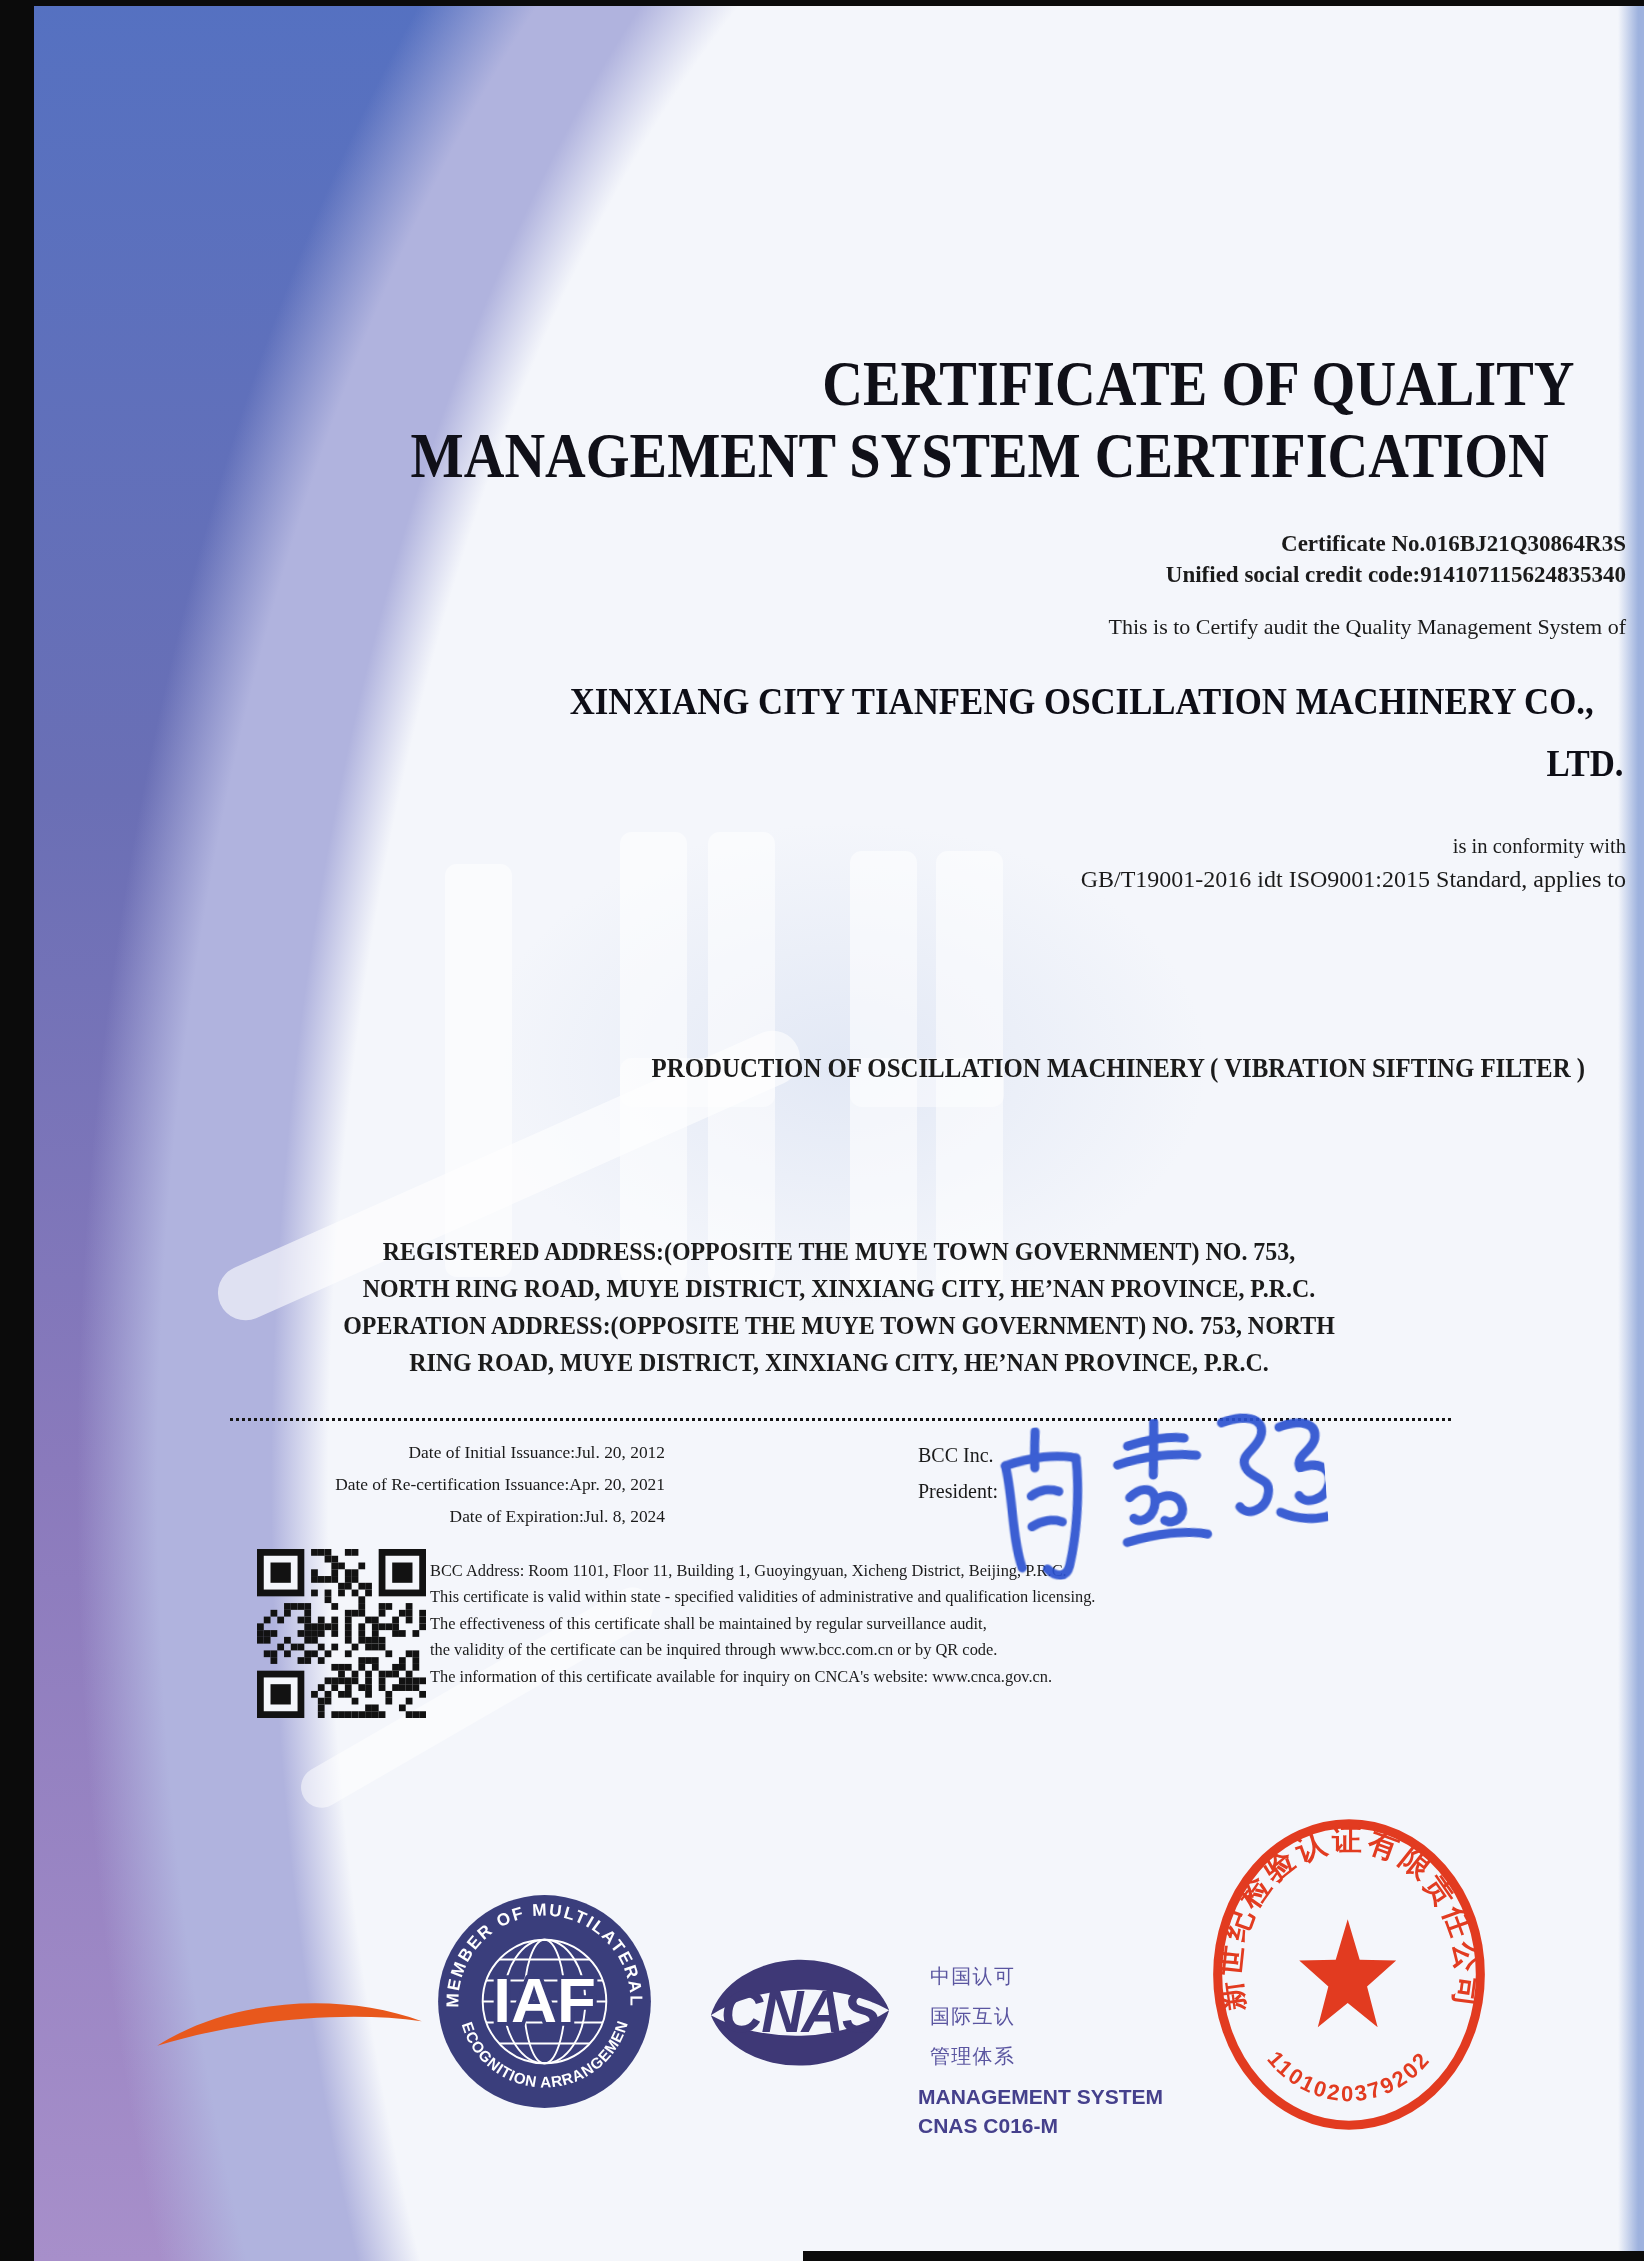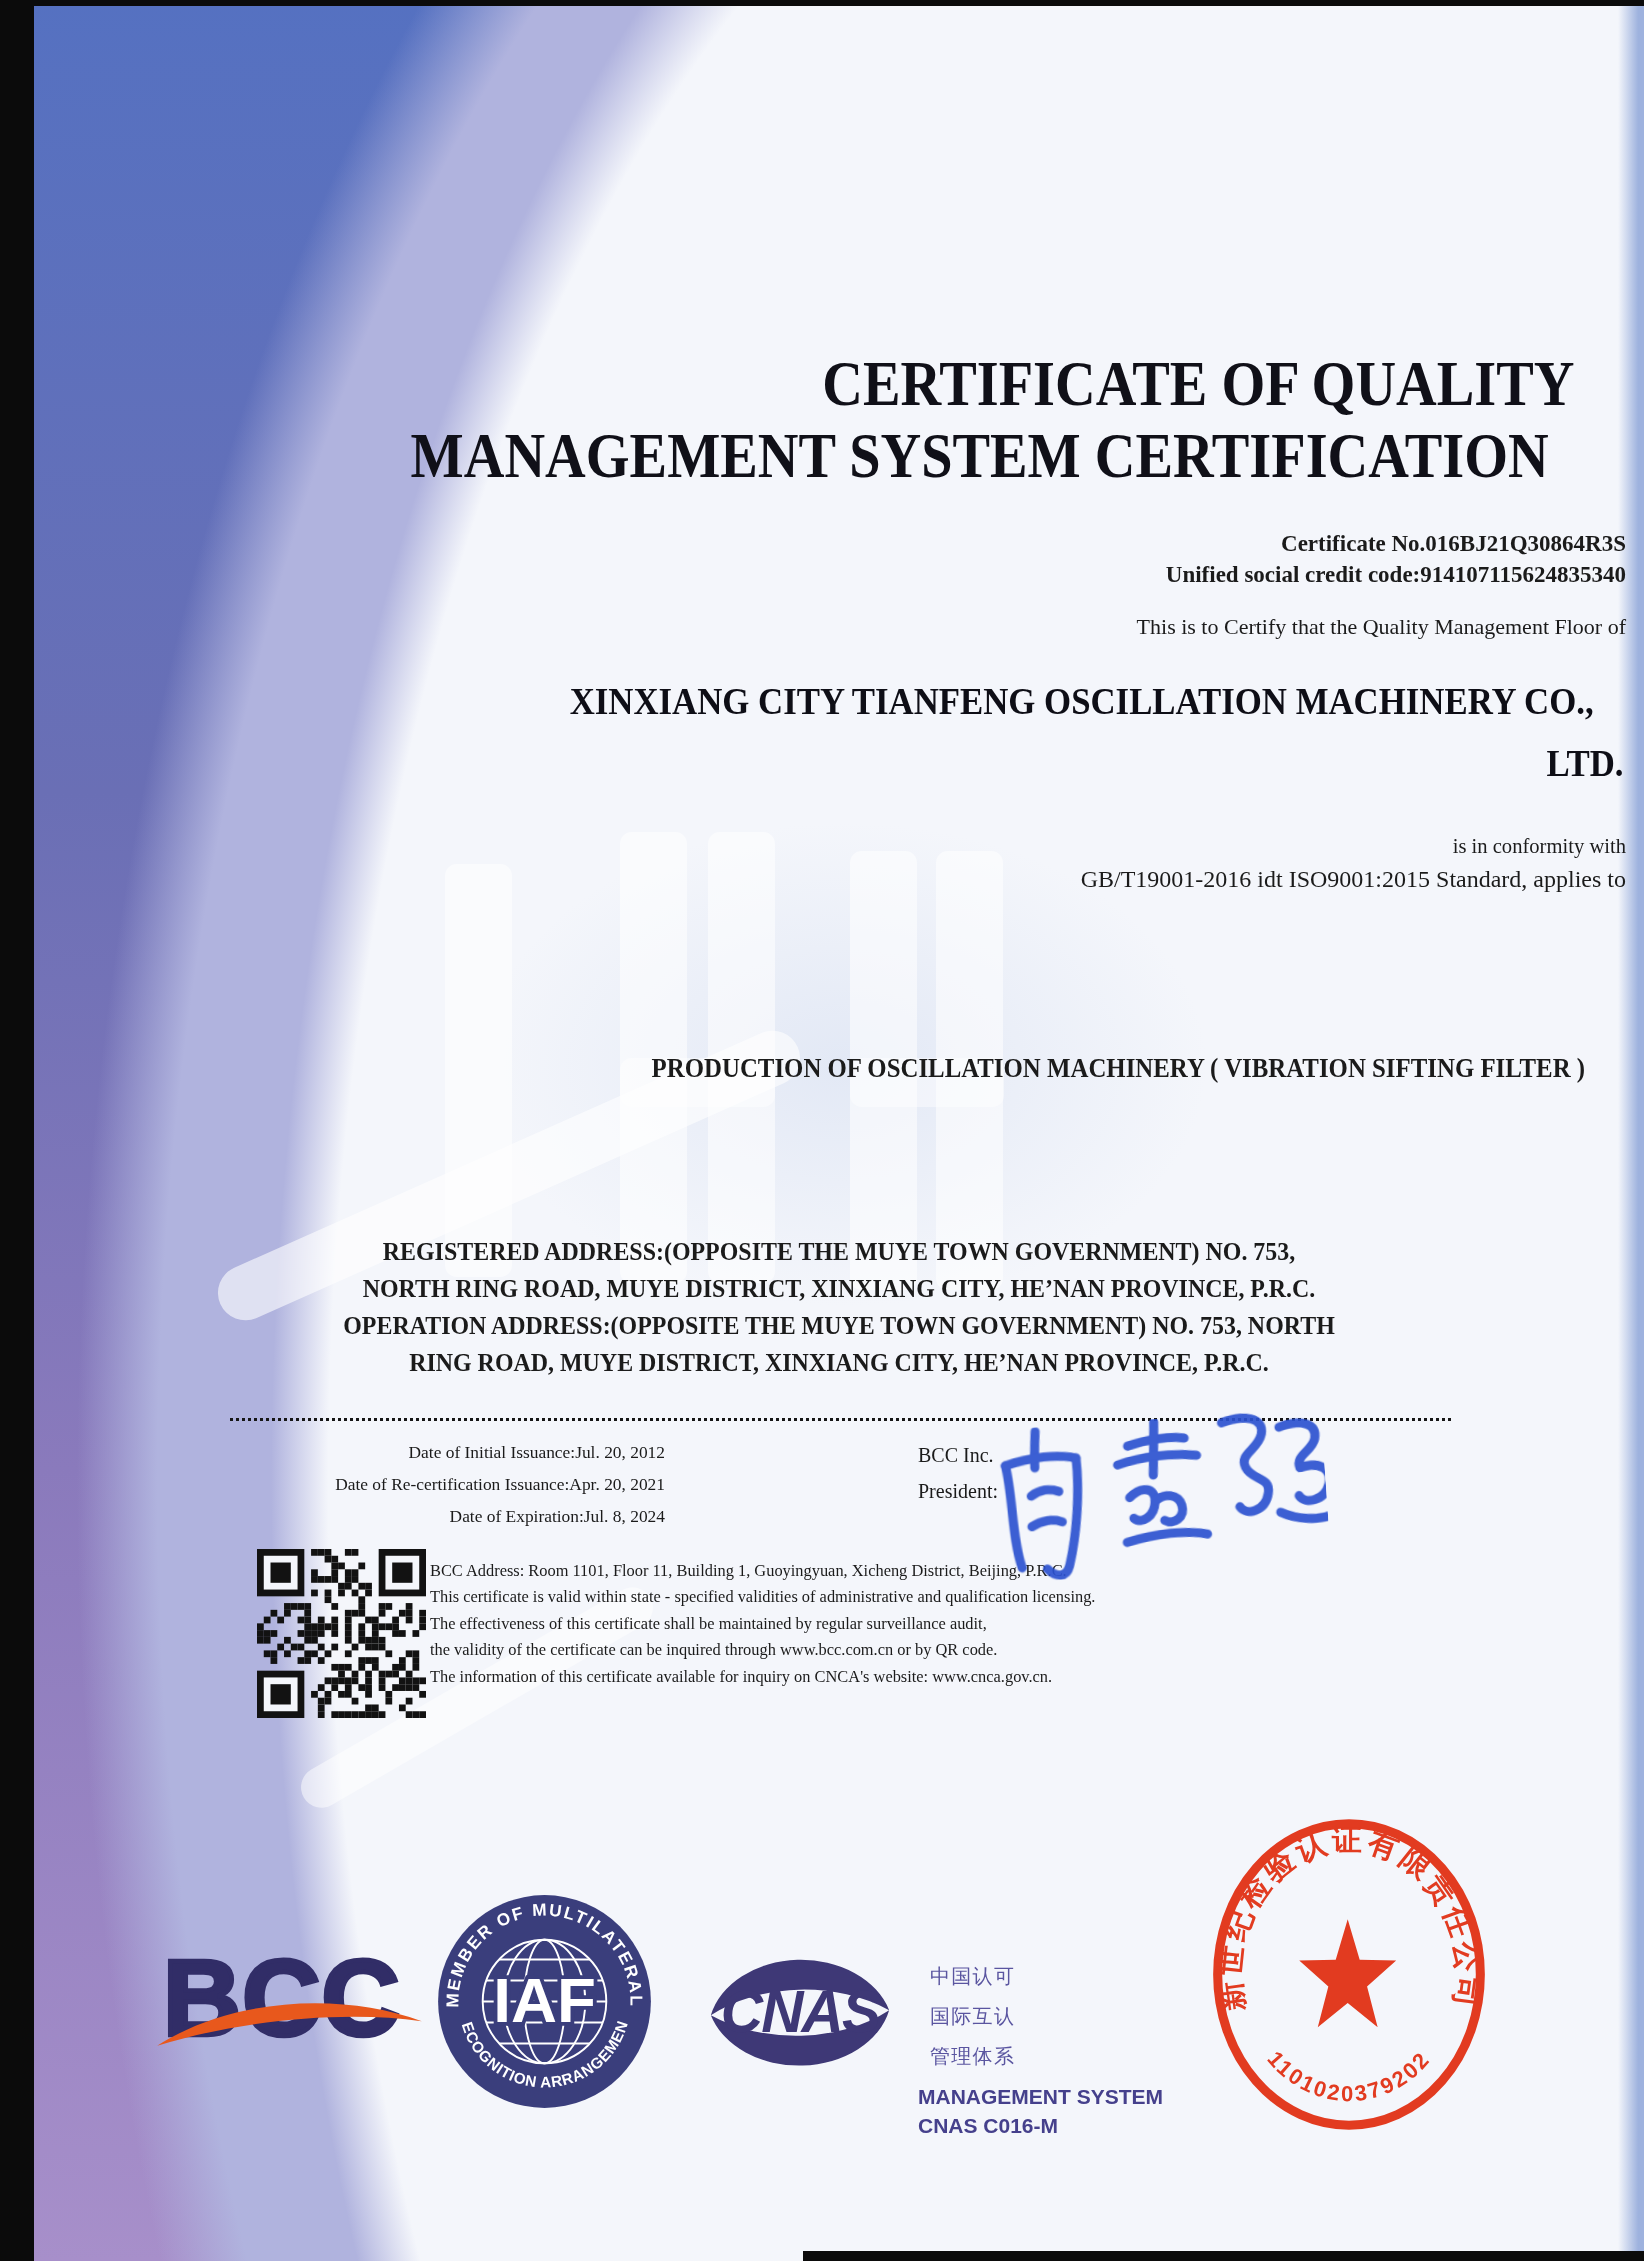--- a/index.html
+++ b/index.html
@@ -98,21 +98,21 @@
   <h1 class="abs tcol title">
     <span class="cx88">CERTIFICATE OF QUALITY</span><br>
     <span class="cx88">MANAGEMENT SYSTEM CERTIFICATION</span>
   </h1>
 
   <div class="abs tcol certno">
     <div>Certificate No.016BJ21Q30864R3S</div>
     <div>Unified social credit code:914107115624835340</div>
   </div>
 
-  <div class="abs tcol certify">This is to Certify that the Quality Management Floor of</div>
+  <div class="abs tcol certify">This is to Certify audit the Quality Management System of</div>
 
   <div class="abs tcol company">
     <span class="cx94">XINXIANG CITY TIANFENG OSCILLATION MACHINERY CO.,</span><br>
     <span class="cx94">LTD.</span>
   </div>
 
   <div class="abs tcol conformity">is in conformity with</div>
   <div class="abs tcol standard">GB/T19001-2016 idt ISO9001:2015 Standard, applies to</div>
 
   <div class="abs tcol scope">
@@ -373,21 +373,20 @@
 
   <div class="abs fineprint">
     <p>BCC Address: Room 1101, Floor 11, Building 1, Guoyingyuan, Xicheng District, Beijing, P.R.C.</p>
     <p>This certificate is valid within state - specified validities of administrative and qualification licensing.</p>
     <p>The effectiveness of this certificate shall be maintained by regular surveillance audit,</p>
     <p>the validity of the certificate can be inquired through www.bcc.com.cn or by QR code.</p>
     <p>The information of this certificate available for inquiry on CNCA's website: www.cnca.gov.cn.</p>
   </div>
 
   <div class="abs bcc-logo">
-    <div class="bcc-text">BCC</div>
     <svg class="bcc-swoosh" width="271" height="84" viewBox="0 0 420 130">
       <path d="M 5,108 C 120,34 290,24 415,70 C 292,52 128,70 5,108 Z" fill="#e8581c"></path>
     </svg>
   </div>
 
   <svg class="abs iaf-logo" width="223" height="223" viewBox="-175 -175 350 350">
     <circle cx="0" cy="0" r="167" fill="#3a3e7c"></circle>
     <g stroke="#ffffff" stroke-width="3" fill="none">
       <circle cx="0" cy="0" r="97"></circle>
       <ellipse cx="0" cy="0" rx="32" ry="97"></ellipse>

